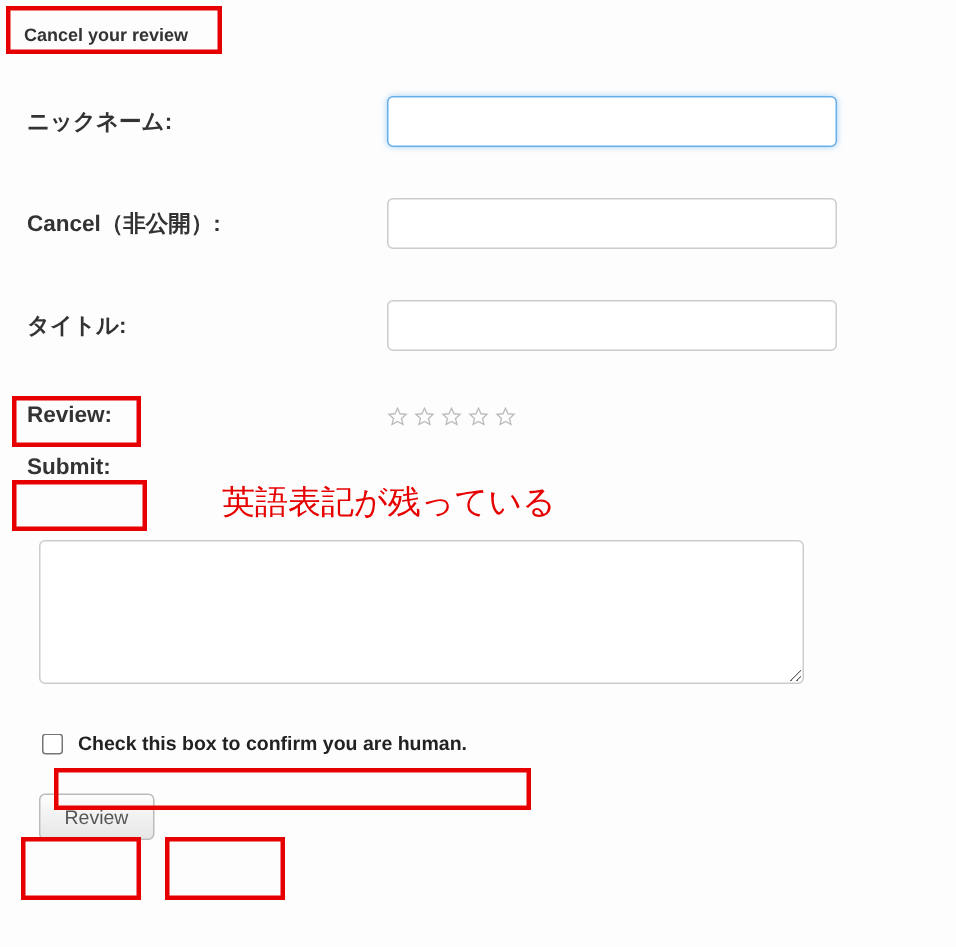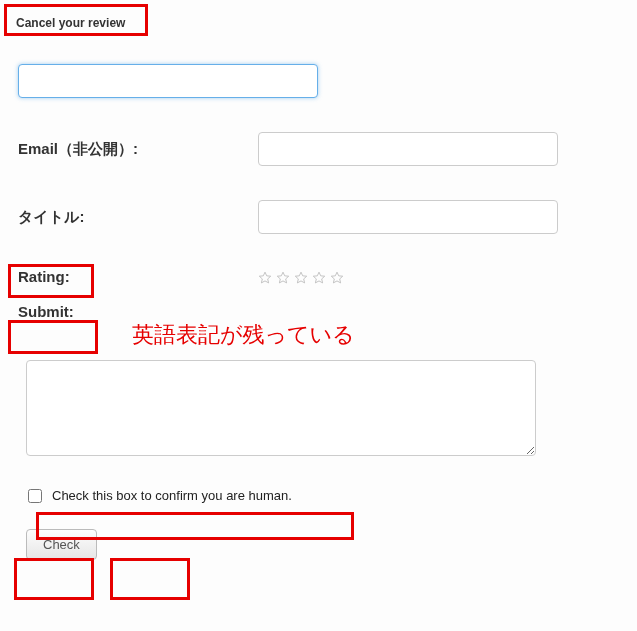--- a/index.html
+++ b/index.html
@@ -54,21 +54,21 @@
     .star {
       width: 14px;
       height: 14px;
       display: inline-block;
     }
     .star svg { width: 14px; height: 14px; }
     .annotation {
       position: absolute;
       font-size: 22px;
       color: #e60000;
-      left: 132px;
+      left: 148px;
       top: 320px;
       font-family: Liberation Serif, serif;
     }
     .review-textarea {
       margin: 40px 10px 0 16px;
       width: 510px;
       height: 96px;
       border: 1px solid #ccc;
       border-radius: 4px;
       padding: 6px;
@@ -82,21 +82,21 @@
       display: flex;
       align-items: center;
       gap: 6px;
     }
     .checkbox-row input[type=checkbox]{
       width: 14px; height: 14px;
     }
     .checkbox-label {
       font-size: 13px;
       color: #222;
-      font-weight: normal;
+      font-weight: bold;
       padding: 4px 4px;
     }
     .buttons {
       margin: 22px 0 0 16px;
       display: flex;
       gap: 42px;
     }
     .btn {
       padding: 7px 16px;
       font-size: 13px;
@@ -120,35 +120,36 @@
     .hl6 { left: 110px; top: 558px; width: 80px; height: 42px; }
   </style>
 </head>
 <body>
 
 
 
 <div class="heading">Cancel your review</div>
 
 <div class="form-row">
+  <div class="label">ニックネーム:</div>
   <input class="text-input focused" type="text" value="" style="">
 </div>
 
 <div class="form-row">
-  <div class="label">Email（非公開）:</div>
+  <div class="label">Cancel（非公開）:</div>
   <input class="text-input" type="text" value="" style="">
 </div>
 
 <div class="form-row">
   <div class="label">タイトル:</div>
   <input class="text-input" type="text" value="" style="">
 </div>
 
 <div class="form-row rating-row">
-  <div class="label">Rating:</div>
+  <div class="label">Review:</div>
   <div class="stars">
     <span class="star"><svg viewBox="0 0 24 24">
           <path fill="none" stroke="#bbb" stroke-width="1.5" d="M12 2l2.9 6.3 6.9.6-5.2 4.7 1.6 6.8L12 17l-6.2 3.4 1.6-6.8L2.2 8.9l6.9-.6z"></path>
         </svg></span>
     <span class="star"><svg viewBox="0 0 24 24">
           <path fill="none" stroke="#bbb" stroke-width="1.5" d="M12 2l2.9 6.3 6.9.6-5.2 4.7 1.6 6.8L12 17l-6.2 3.4 1.6-6.8L2.2 8.9l6.9-.6z"></path>
         </svg></span>
     <span class="star"><svg viewBox="0 0 24 24">
           <path fill="none" stroke="#bbb" stroke-width="1.5" d="M12 2l2.9 6.3 6.9.6-5.2 4.7 1.6 6.8L12 17l-6.2 3.4 1.6-6.8L2.2 8.9l6.9-.6z"></path>
         </svg></span>
@@ -168,21 +169,21 @@
 <div class="annotation">英語表記が残っている</div>
 
 <textarea class="review-textarea" style=""></textarea>
 
 <div class="checkbox-row">
   <input type="checkbox" style="">
   <span class="checkbox-label">Check this box to confirm you are human.</span>
 </div>
 
 <div class="buttons">
-  <button class="btn">Check</button>
+  <button class="btn">Review</button>
 </div>
 
 
 <div class="hl hl1"></div>
 <div class="hl hl2"></div>
 <div class="hl hl3"></div>
 <div class="hl hl4"></div>
 <div class="hl hl5"></div>
 <div class="hl hl6"></div>
 

